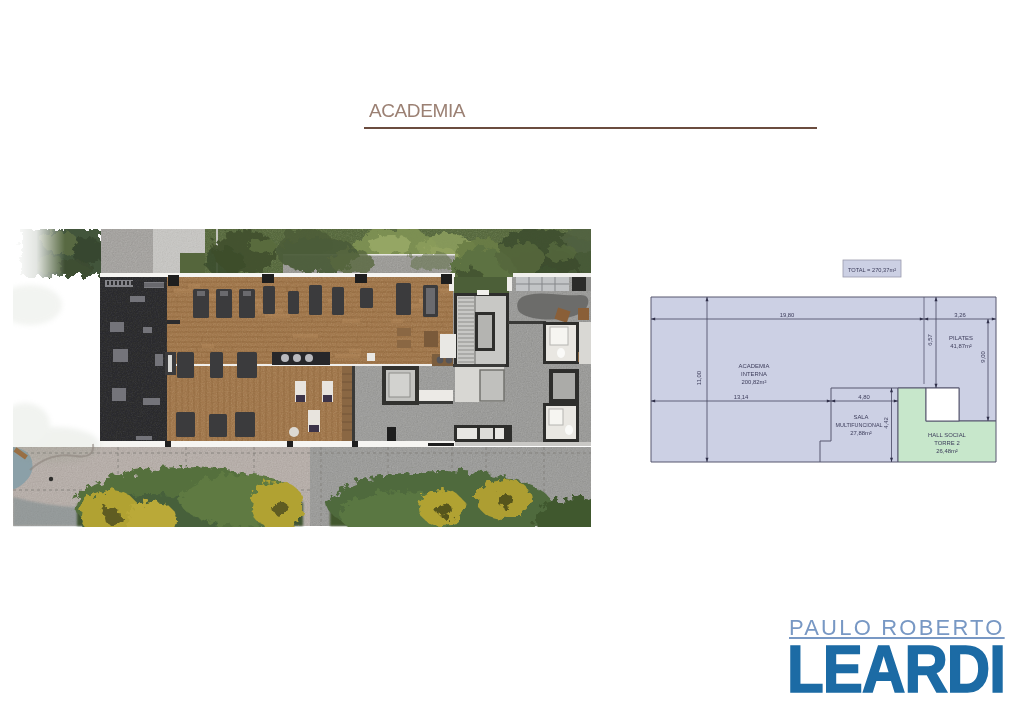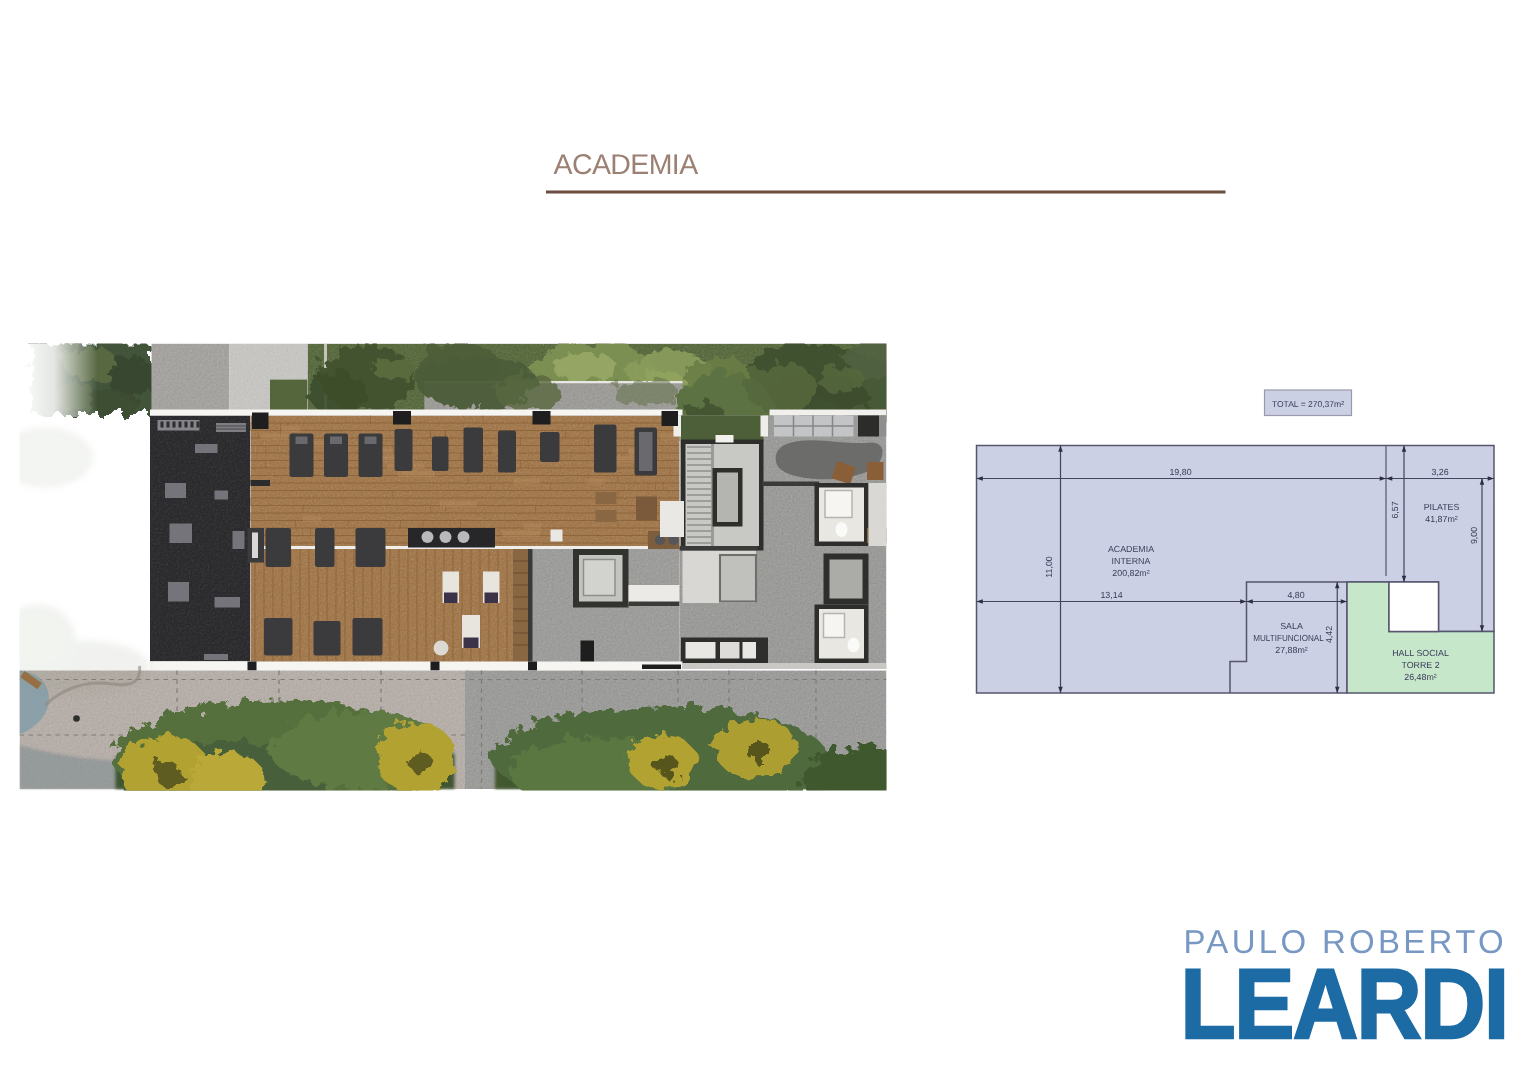--- a/index.html
+++ b/index.html
@@ -2,21 +2,21 @@
 <html><head>
 <meta charset="utf-8">
 <style>
   html,body{margin:0;padding:0;}
   body{width:1024px;height:713px;background:#ffffff;position:relative;overflow:hidden;
        font-family:"Liberation Sans", sans-serif;}
   .abs{position:absolute;}
   #title{left:369px;top:100px;font-size:19px;color:#9b8073;letter-spacing:-0.4px;font-weight:400;}
   #rule{left:364px;top:127px;width:453px;height:2px;background:#6b4c3f;}
   #logoTop{left:789px;top:615px;font-size:22px;color:#7898c4;
-           letter-spacing:2.2px;white-space:nowrap;transform:scaleX(1.0);transform-origin:left top;}
+           letter-spacing:2.2px;white-space:nowrap;transform:scaleX(1.0);transform-origin:left top;text-decoration:underline;}
   #logoMain{left:787px;top:631px;font-size:66px;font-weight:bold;
             color:#1c6ba5;letter-spacing:-1px;white-space:nowrap;-webkit-text-stroke:1.7px #1c6ba5;transform:scaleX(0.91);transform-origin:left top;}
 </style>
 </head>
 <body>
 
 <div class="abs" id="title">ACADEMIA</div>
 
 <div class="abs" id="rule"></div>
 

